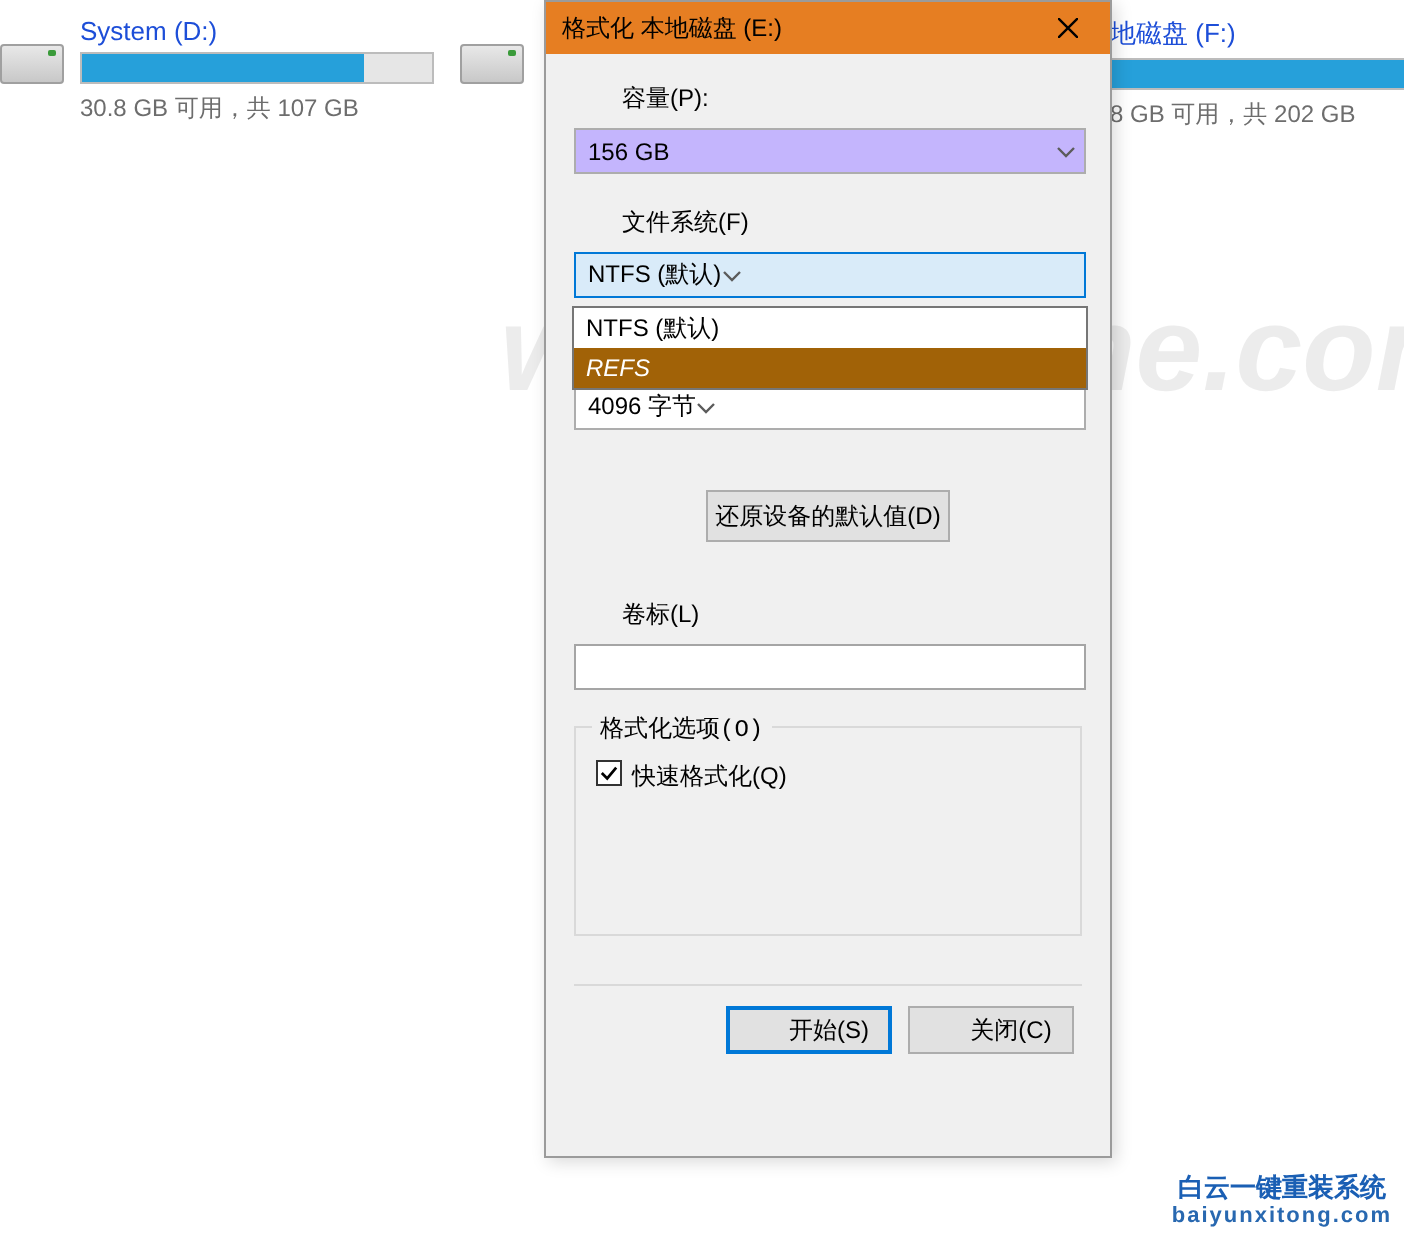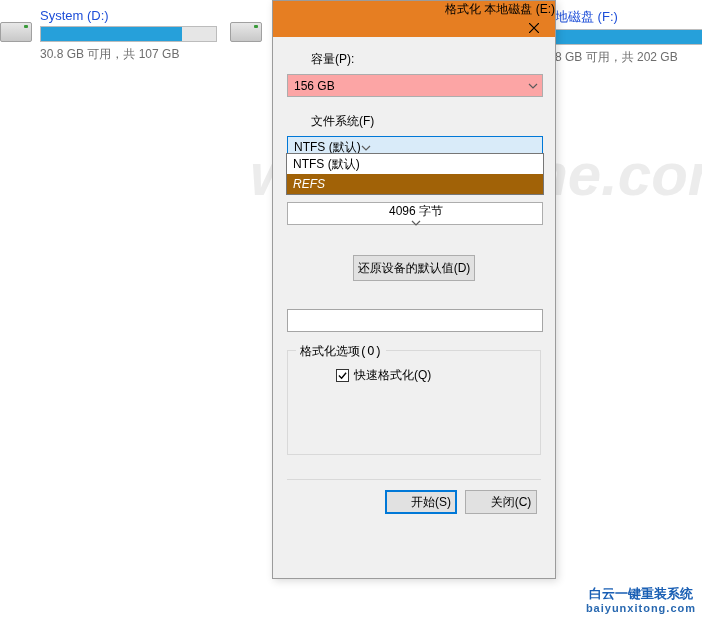--- a/index.html
+++ b/index.html
@@ -57,43 +57,42 @@
     
     .dialog {
       position: absolute;
       left: 272px; top: 0;
       width: 284px; height: 579px;
       background: #f0f0f0;
       border: 1px solid #9b9b9b;
       box-shadow: 2px 2px 8px rgba(0,0,0,0.15);
     }
     .titlebar {
-      height: 36px;
+      height: 26px;
       background: #e67e22;
       color: #000;
       display: flex;
-      align-items: flex-end;
+      align-items: center;
       padding-left: 8px;
       font-size: 12px;
-      flex-direction: column;
     }
     .title-close {
       margin-left: auto;
       width: 42px; height: 30px;
       display: flex; align-items: center; justify-content: center;
       font-size: 14px;
     }
     .title-close svg { width: 10px; height: 10px; }
     
     .body { padding: 14px 14px 8px 14px; }
     .label { font-size: 12px; color: #000; margin-bottom: 6px; margin-left: 24px; }
     
     .combo {
       width: 256px; height: 23px;
-      background: #fca5a5;
+      background: #c4b5fd;
       border: 1px solid #adadad;
       display: flex; align-items: center;
       padding: 0 4px 0 6px;
       font-size: 12px;
       margin-bottom: 16px;
       position: relative;
     }
     .combo .arrow { margin-left: auto; }
     .arrow svg { width: 10px; height: 6px; display: block; }
     
@@ -128,21 +127,20 @@
     
     .combo-alloc {
       width: 256px; height: 23px;
       background: #fff;
       border: 1px solid #adadad;
       display: flex; align-items: center;
       padding: 0 4px 0 6px;
       font-size: 12px;
       margin-bottom: 30px;
       position: relative;
-      flex-direction: column;
     }
     
     .restore-btn {
       width: 122px; height: 26px;
       background: #e1e1e1;
       border: 1px solid #adadad;
       font-size: 12px;
       margin: 0 auto 28px auto;
       display: block;
     }
@@ -164,40 +162,39 @@
     }
     .fieldset-legend {
       position: absolute;
       top: -8px; left: 8px;
       background: #f0f0f0;
       padding: 0 4px;
       font-size: 12px;
       font-family: Liberation Mono, monospace;
     }
     .checkbox-row {
-      display: flex; align-items: center; gap: 5px;
-      font-size: 12px;
-      margin-left: 38px;
+      display: flex; gap: 5px;
+      font-size: 12px;
     }
     .checkbox {
       width: 13px; height: 13px;
       background: #fff;
       border: 1px solid #333;
       display: flex; align-items: center; justify-content: center;
       font-size: 10px; color: #000;
     }
     
     .divider { border-top: 1px solid #d9d9d9; margin-bottom: 10px; }
     
     .footer {
       display: flex; gap: 8px; justify-content: flex-end;
       padding-right: 4px;
     }
     .btn {
-      width: 72px; height: 24px;
+      width: 83px; height: 24px;
       background: #e1e1e1;
       border: 1px solid #adadad;
       font-size: 12px;
       padding-left: 20px;
     }
     .btn.primary {
       border: 2px solid #0078d7;
       background: #e1e1e1;
     }
     
@@ -289,20 +286,21 @@
       <span>4096 字节</span>
       <span class="arrow">
         <svg viewBox="0 0 10 6">
             <path d="M1 1 L5 5 L9 1" stroke="#5b5b5b" stroke-width="1.2" fill="none"></path>
           </svg>
       </span>
     </div>
 
     <button class="restore-btn">还原设备的默认值(D)</button>
 
+    <div class="label">卷标(L)</div>
     <input class="textfield" value="" style="">
 
     <div class="fieldset">
       <div class="fieldset-legend">格式化选项(O)</div>
       <div class="checkbox-row">
         <div class="checkbox">
           <svg width="9" height="9" viewBox="0 0 10 10">
               <path d="M1 5 L4 8 L9 2" stroke="#000" stroke-width="1.5" fill="none"></path>
             </svg>
         </div>

